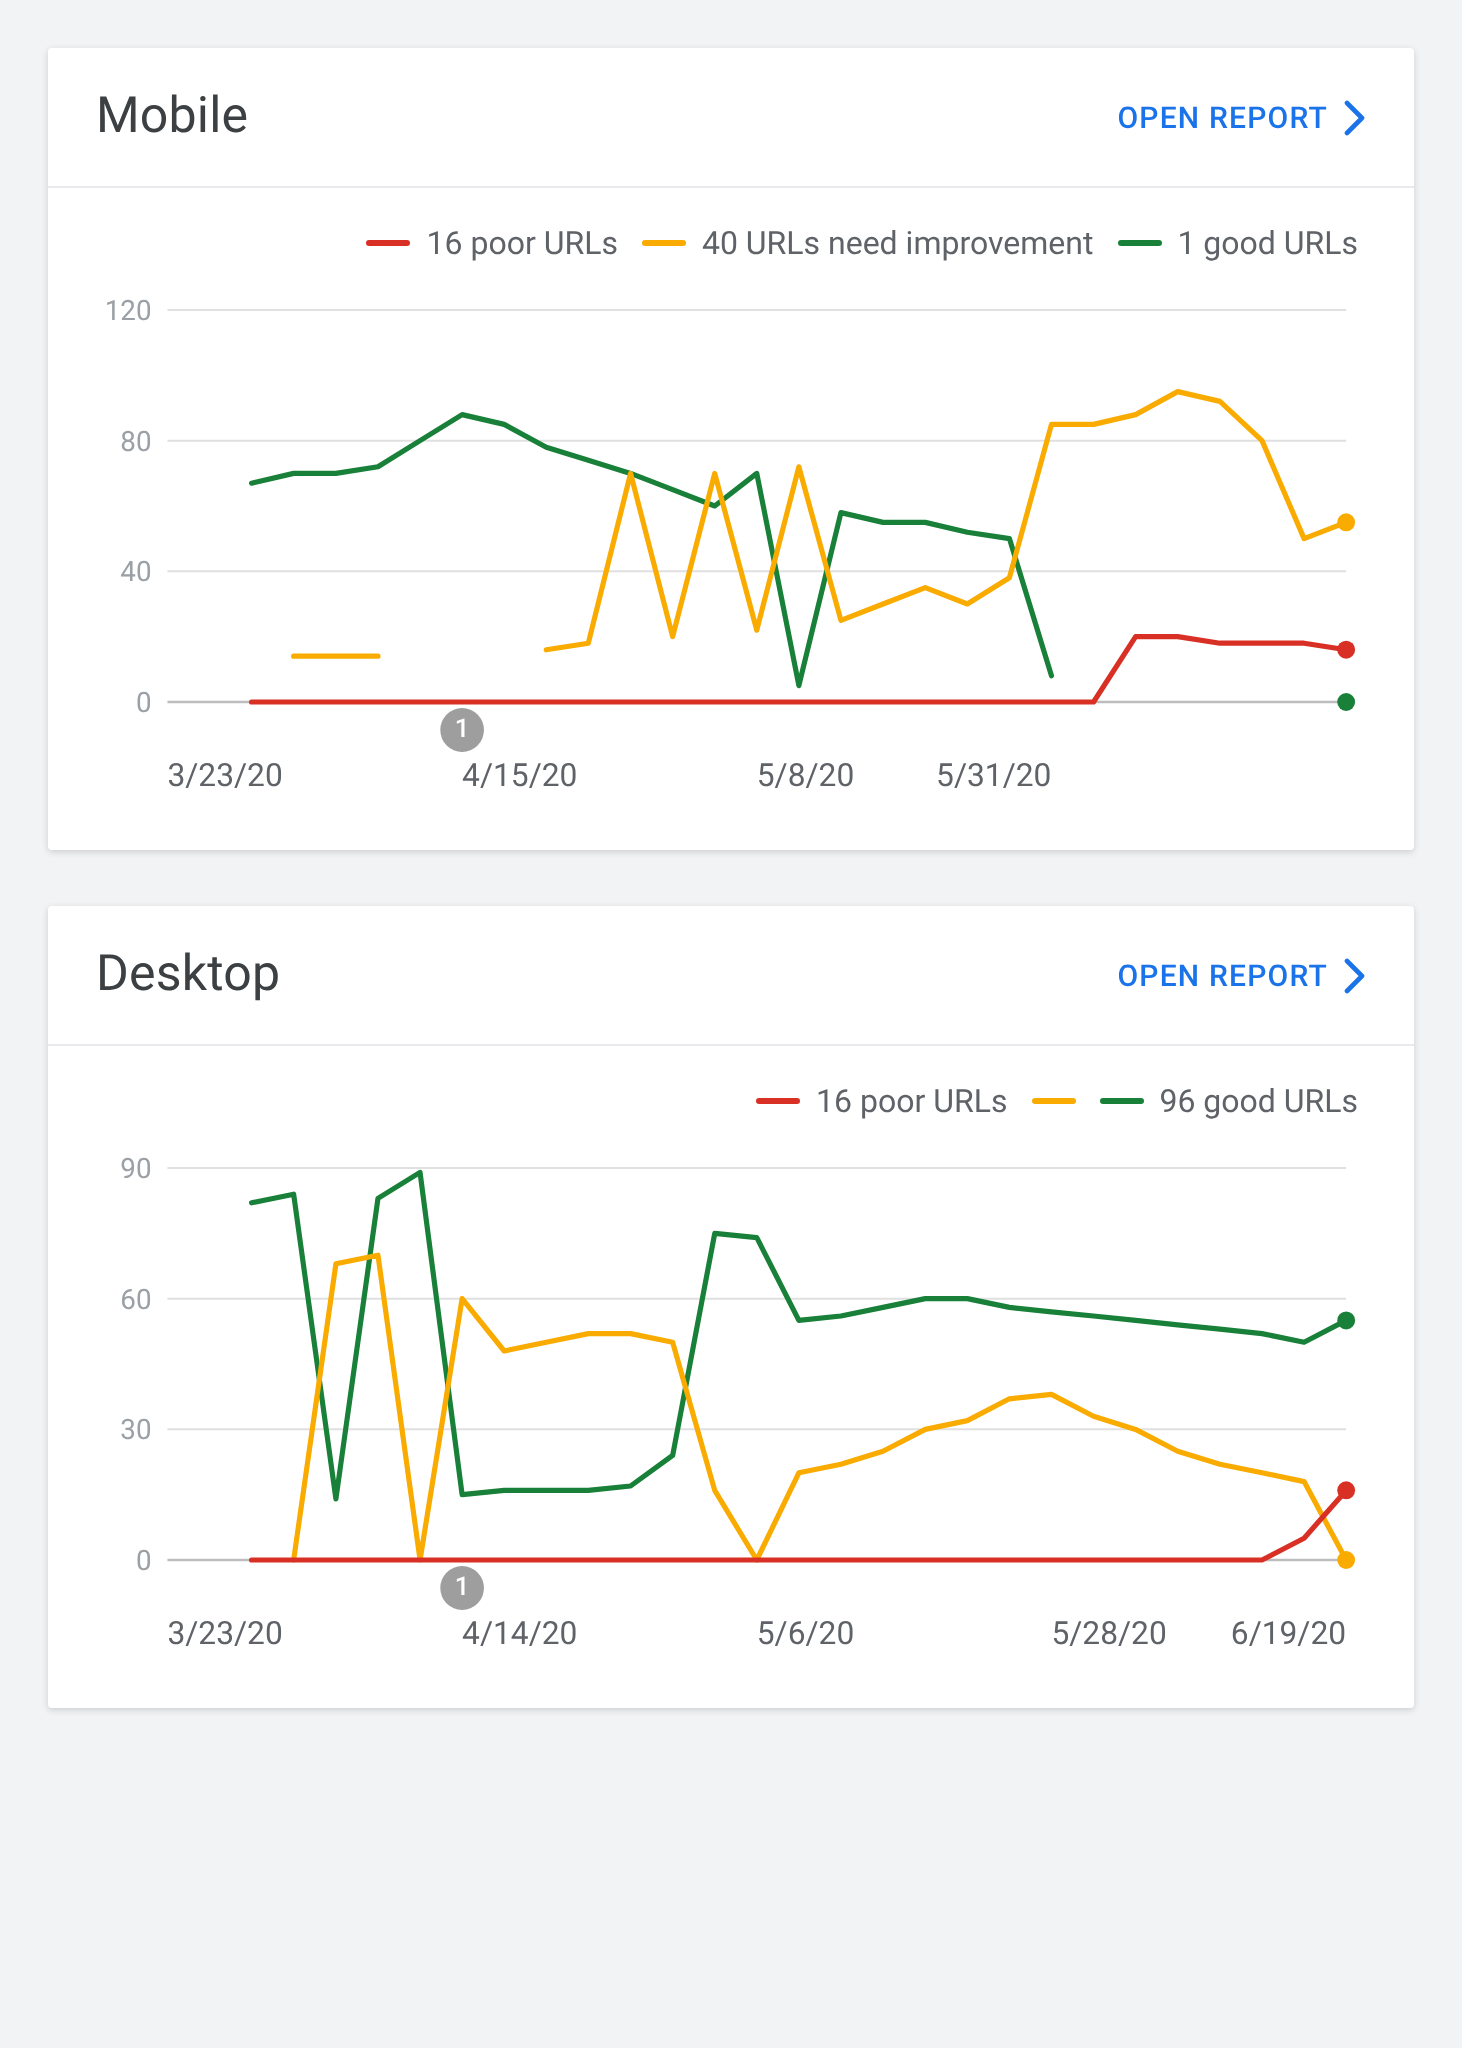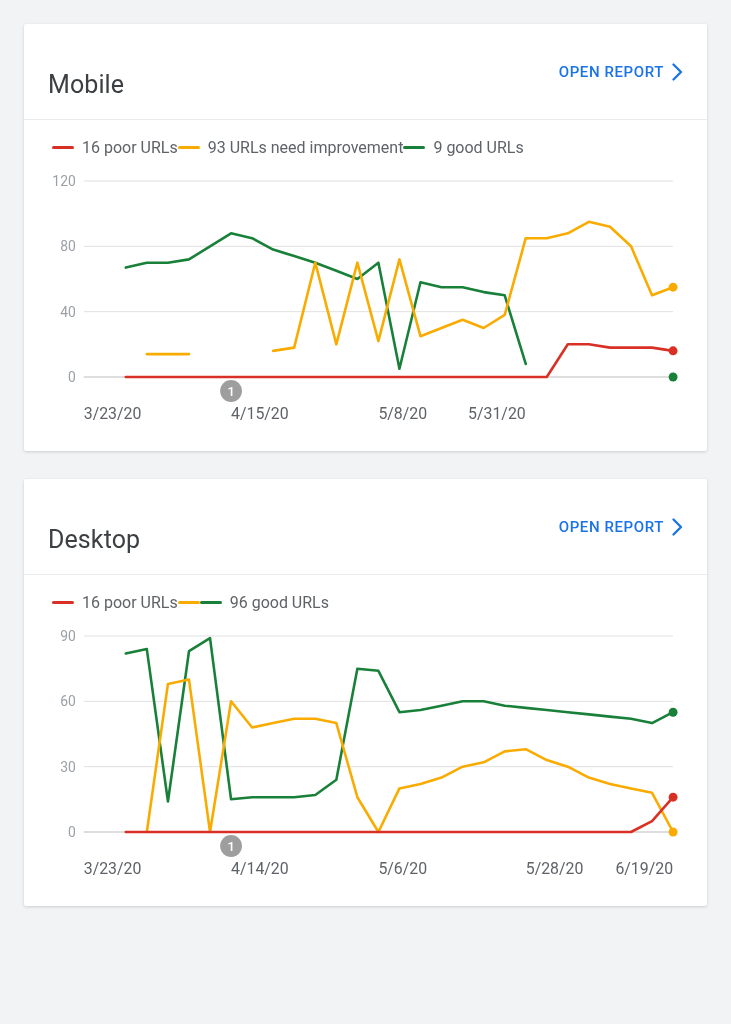--- a/index.html
+++ b/index.html
@@ -21,37 +21,37 @@
     align-items: center;
     justify-content: space-between;
     padding: 20px 24px;
     border-bottom: 1px solid #e8eaed;
   }
   .card-title {
     font-size: 25px;
     font-weight: 400;
     color: #3c4043;
     letter-spacing: .1px;
-    margin-top: 26px;
   }
   .open-report {
     display: flex;
     gap: 8px;
     color: #1a73e8;
     font-size: 15px;
     font-weight: 500;
     letter-spacing: .6px;
     cursor: pointer;
     user-select: none;
   }
   .open-report svg { stroke: #1a73e8; }
   .legend {
     display: flex;
-    justify-content: flex-start;
+    justify-content: flex-end;
     padding: 18px 28px 0 28px;
+    gap: 12px;
   }
   .legend-item {
     display: flex;
     align-items: center;
     gap: 8px;
     font-size: 16px;
     color: #5f6368;
   }
   .swatch {
     width: 22px;
@@ -86,25 +86,25 @@
       </svg>
     </div>
   </div>
   <div class="legend">
     <div class="legend-item">
       <span class="swatch" id="sw-m-poor" style="background: rgb(217, 48, 37);"></span>
       <span>16 poor URLs</span>
     </div>
     <div class="legend-item">
       <span class="swatch" id="sw-m-needs" style="background: rgb(249, 171, 0);"></span>
-      <span>93 URLs need improvement</span>
+      <span>40 URLs need improvement</span>
     </div>
     <div class="legend-item">
       <span class="swatch" id="sw-m-good" style="background: rgb(24, 128, 56);"></span>
-      <span>9 good URLs</span>
+      <span>1 good URLs</span>
     </div>
   </div>
   <div class="chart-wrap">
     <svg class="chart-svg" id="chart-0" viewBox="0 0 640 260" preserveAspectRatio="none">
         <line x1="36" y1="208" x2="630" y2="208" class="axis-line"></line>
         <text x="28" y="213" class="tick-label" text-anchor="end">0</text>
         <line x1="36" y1="142.66666666666669" x2="630" y2="142.66666666666669" class="grid-line"></line>
         <text x="28" y="147.66666666666669" class="tick-label" text-anchor="end">40</text>
         <line x1="36" y1="77.33333333333334" x2="630" y2="77.33333333333334" class="grid-line"></line>
         <text x="28" y="82.33333333333334" class="tick-label" text-anchor="end">80</text>

